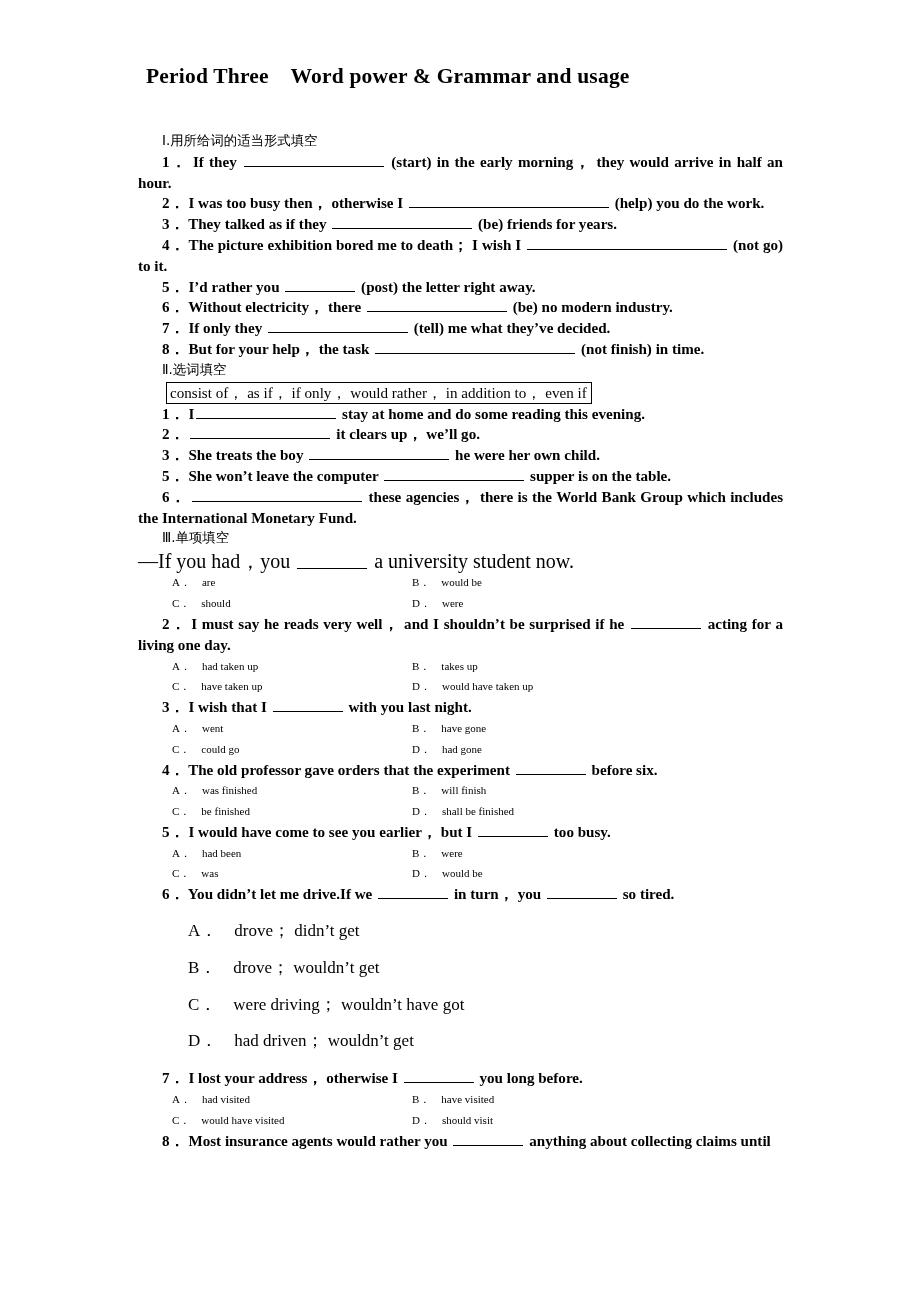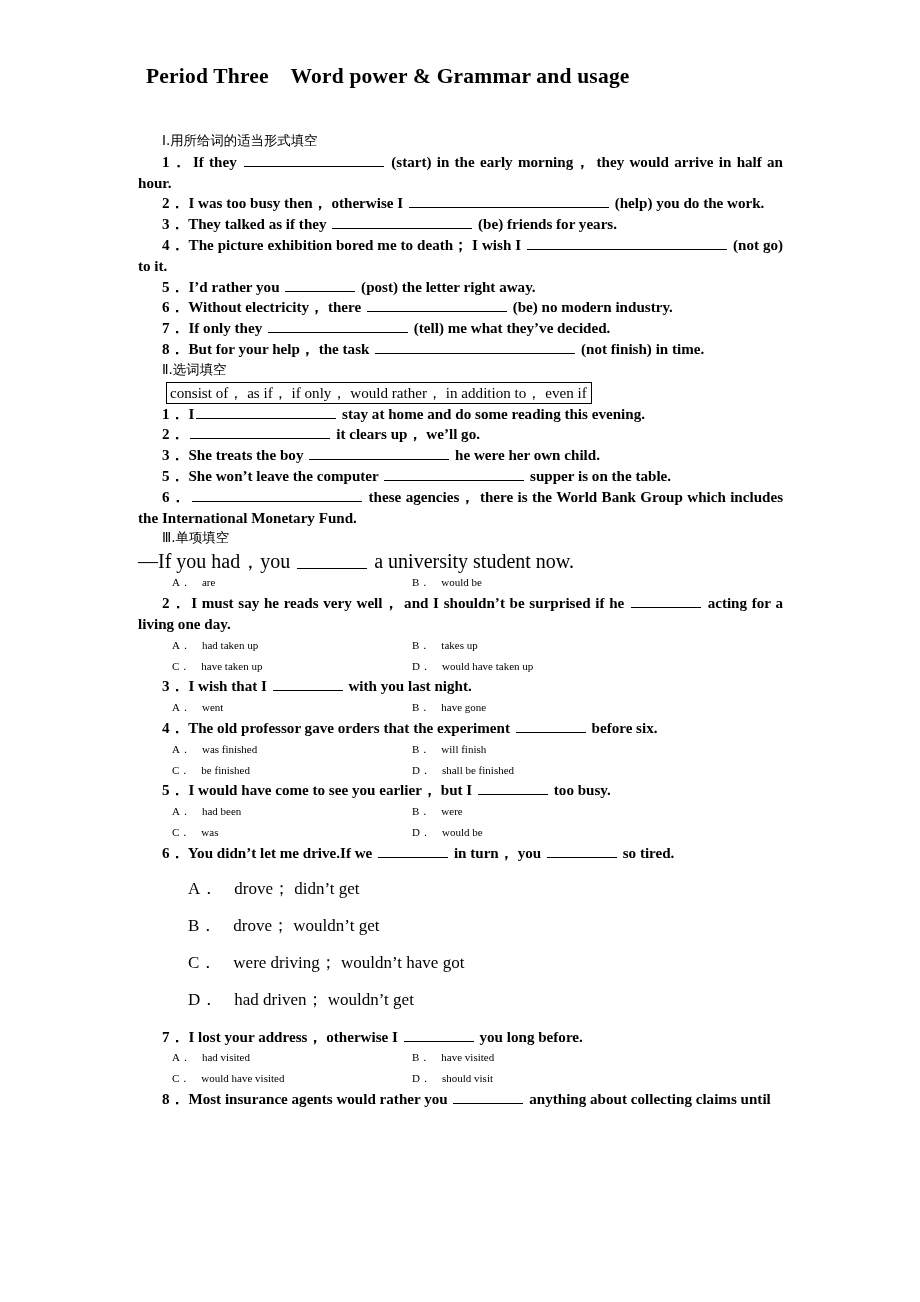--- a/index.html
+++ b/index.html
@@ -164,37 +164,45 @@
 
     
     <div class="section-heading">Ⅲ.单项填空</div>
 
     
     <p class="q-cont"><span>—If you had，you</span> <span class="blank b-s"></span> <span>a university student now.</span></p>
     <div class="opts">
       <span class="opt-a"><span>A．</span>　<span>are</span></span>
       <span class="opt-b"><span>B．</span>　<span>would be</span></span>
     </div>
+    <div class="opts">
+      <span class="opt-a"><span>C．</span>　<span>should</span></span>
+      <span class="opt-b"><span>D．</span>　<span>were</span></span>
+    </div>
 
     
     <p class="q"><span>2．</span> <span>I must say he reads very well， and I shouldn’t be surprised if he</span> <span class="blank b-s"></span> <span>acting for a living one day.</span></p>
     <div class="opts">
       <span class="opt-a"><span>A．</span>　<span>had taken up</span></span>
       <span class="opt-b"><span>B．</span>　<span>takes up</span></span>
     </div>
     <div class="opts">
       <span class="opt-a"><span>C．</span>　<span>have taken up</span></span>
       <span class="opt-b"><span>D．</span>　<span>would have taken up</span></span>
     </div>
 
     
     <p class="q"><span>3．</span> <span>I wish that I</span> <span class="blank b-s"></span> <span>with you last night.</span></p>
     <div class="opts">
       <span class="opt-a"><span>A．</span>　<span>went</span></span>
       <span class="opt-b"><span>B．</span>　<span>have gone</span></span>
+    </div>
+    <div class="opts">
+      <span class="opt-a"><span>C．</span>　<span>could go</span></span>
+      <span class="opt-b"><span>D．</span>　<span>had gone</span></span>
     </div>
 
     
     <p class="q"><span>4．</span> <span>The old professor gave orders that the experiment</span> <span class="blank b-s"></span> <span>before six.</span></p>
     <div class="opts">
       <span class="opt-a"><span>A．</span>　<span>was finished</span></span>
       <span class="opt-b"><span>B．</span>　<span>will finish</span></span>
     </div>
     <div class="opts">
       <span class="opt-a"><span>C．</span>　<span>be finished</span></span>

